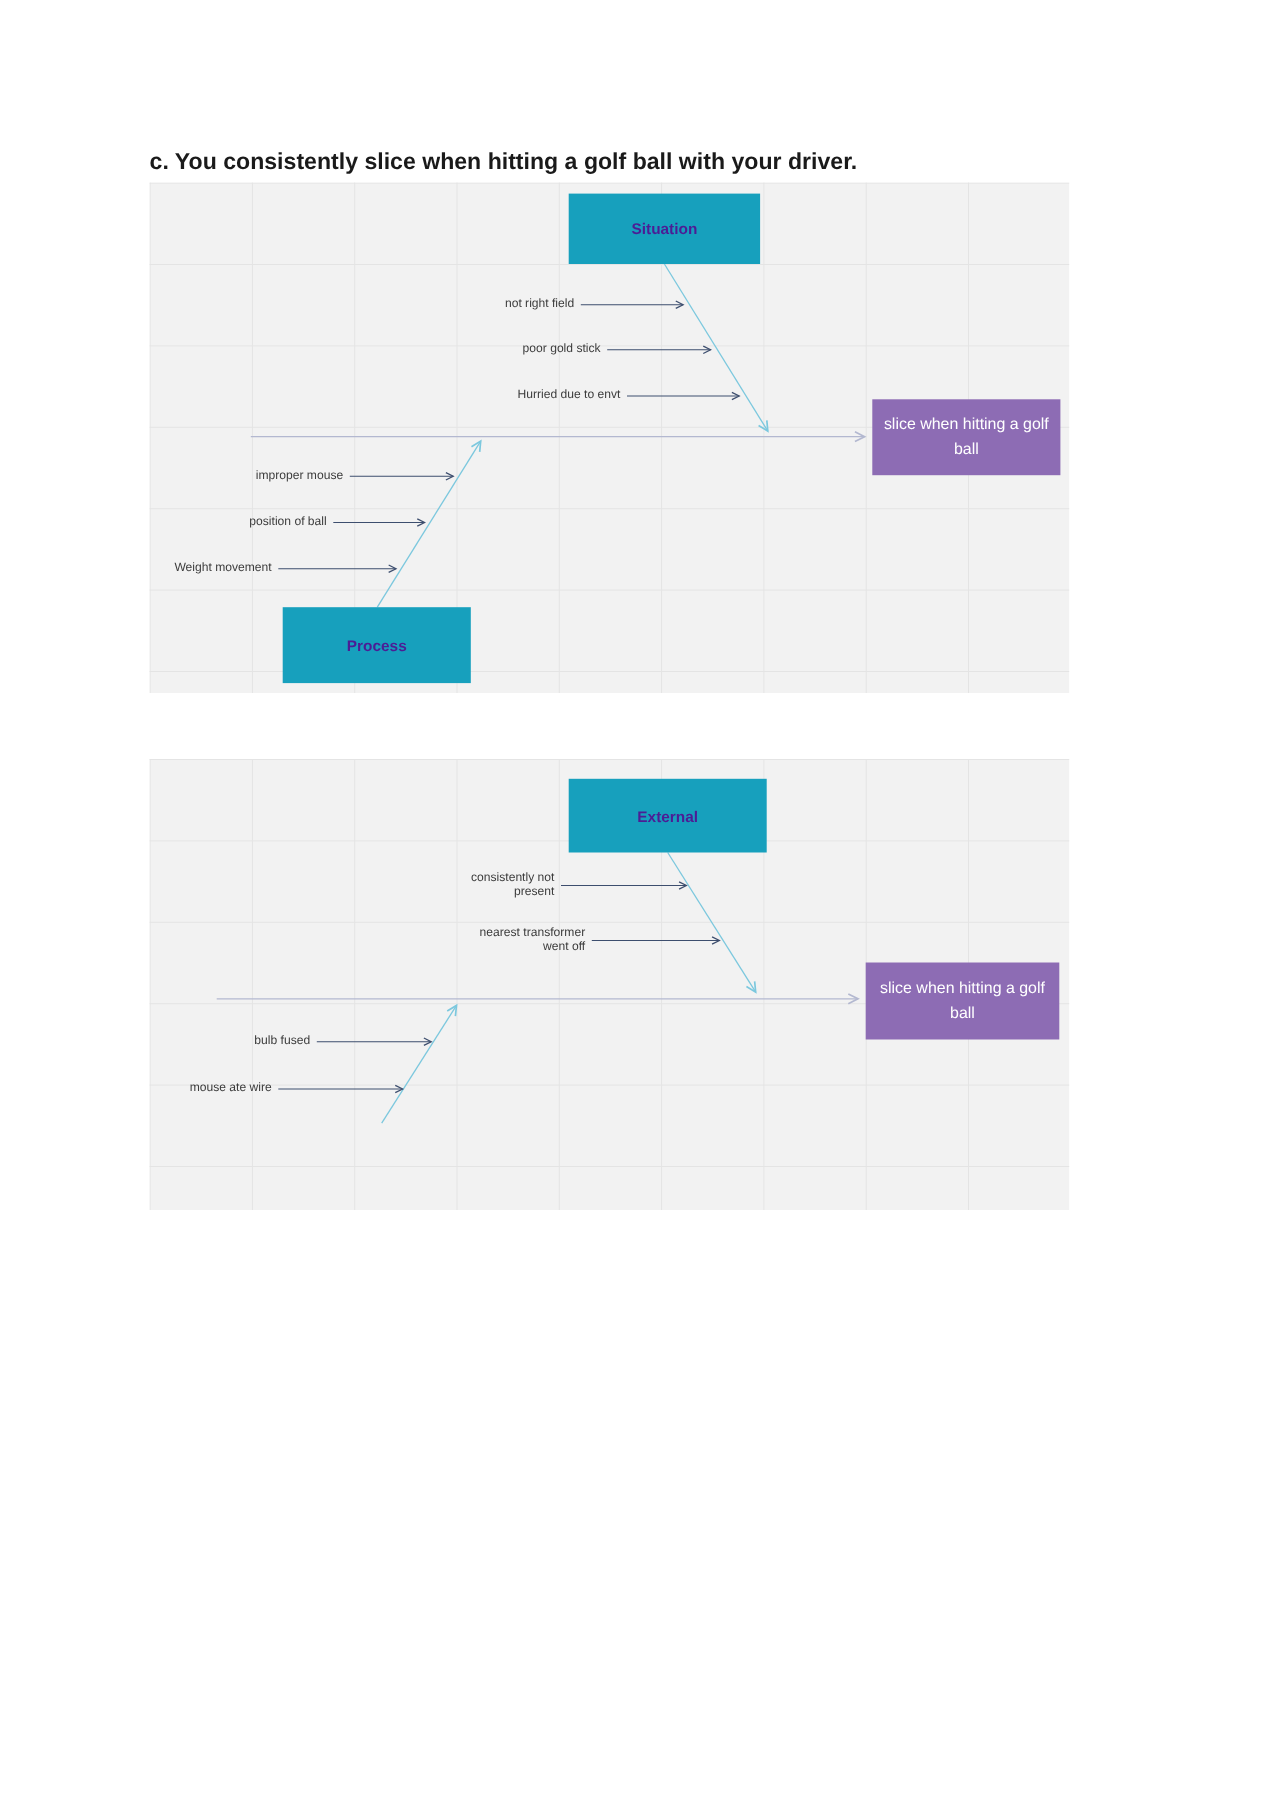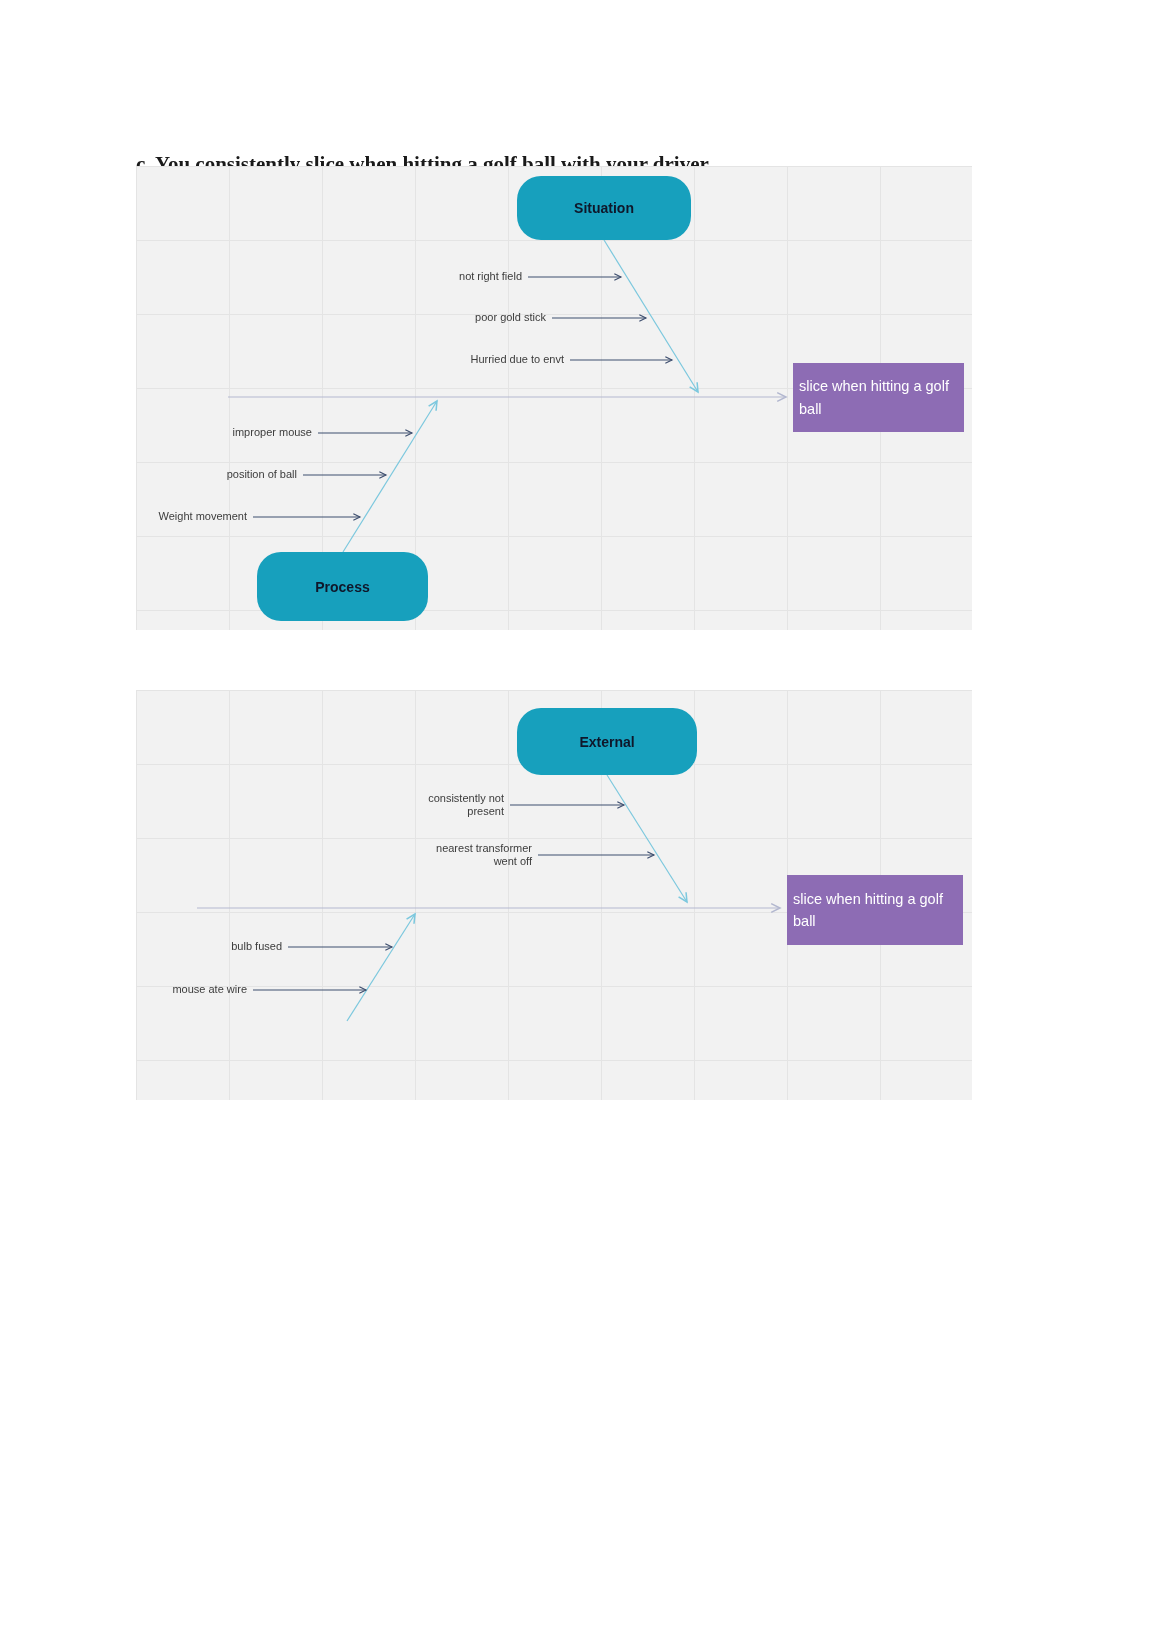--- a/index.html
+++ b/index.html
@@ -18,25 +18,24 @@
     width:1158px;
     height:1638px;
     background:#ffffff;
     font-family:"Liberation Sans", sans-serif;
     overflow:hidden;
   }
   .heading{
     position:absolute;
     left:136px;
     width:900px;
-    font-family:Liberation Serif, serif;
+    font-family:Liberation Sans, sans-serif;
     font-size:21px;
     font-weight:700;
     color:#1a1a1a;
-    margin-top:16px;
   }
   #heading-c{top:136px;}
   #heading-d{top:660px;}
   .diagram{
     position:absolute;
     left:136px;
     width:836px;
     background-color:var(--diagram-bg);
     background-image:
       linear-gradient(to right, var(--grid) 1px, transparent 1px),
@@ -46,38 +45,37 @@
   #diagram-c{top:166px;height:464px;}
   #diagram-d{top:690px;height:410px;}
   .diagram svg{
     position:absolute;
     left:0;top:0;
     width:100%;height:100%;
   }
   .cat-box{
     position:absolute;
     background:var(--teal);
-    color:#0f172a;
+    color:#4c1d95;
     font-size:14px;
     font-weight:700;
     display:flex;
     align-items:center;
     justify-content:center;
     text-align:center;
-    border-radius:24px;
   }
   .effect-box{
     position:absolute;
     background:var(--purple);
     color:#ffffff;
     font-size:14.5px;
     display:flex;
     align-items:center;
     justify-content:center;
-    text-align:left;
+    text-align:center;
     padding:4px 6px;
     line-height:1.55;
   }
   .cause-label{
     position:absolute;
     font-size:11px;
     color:#3c3c3c;
     text-align:right;
     line-height:13px;
     white-space:pre-line;

